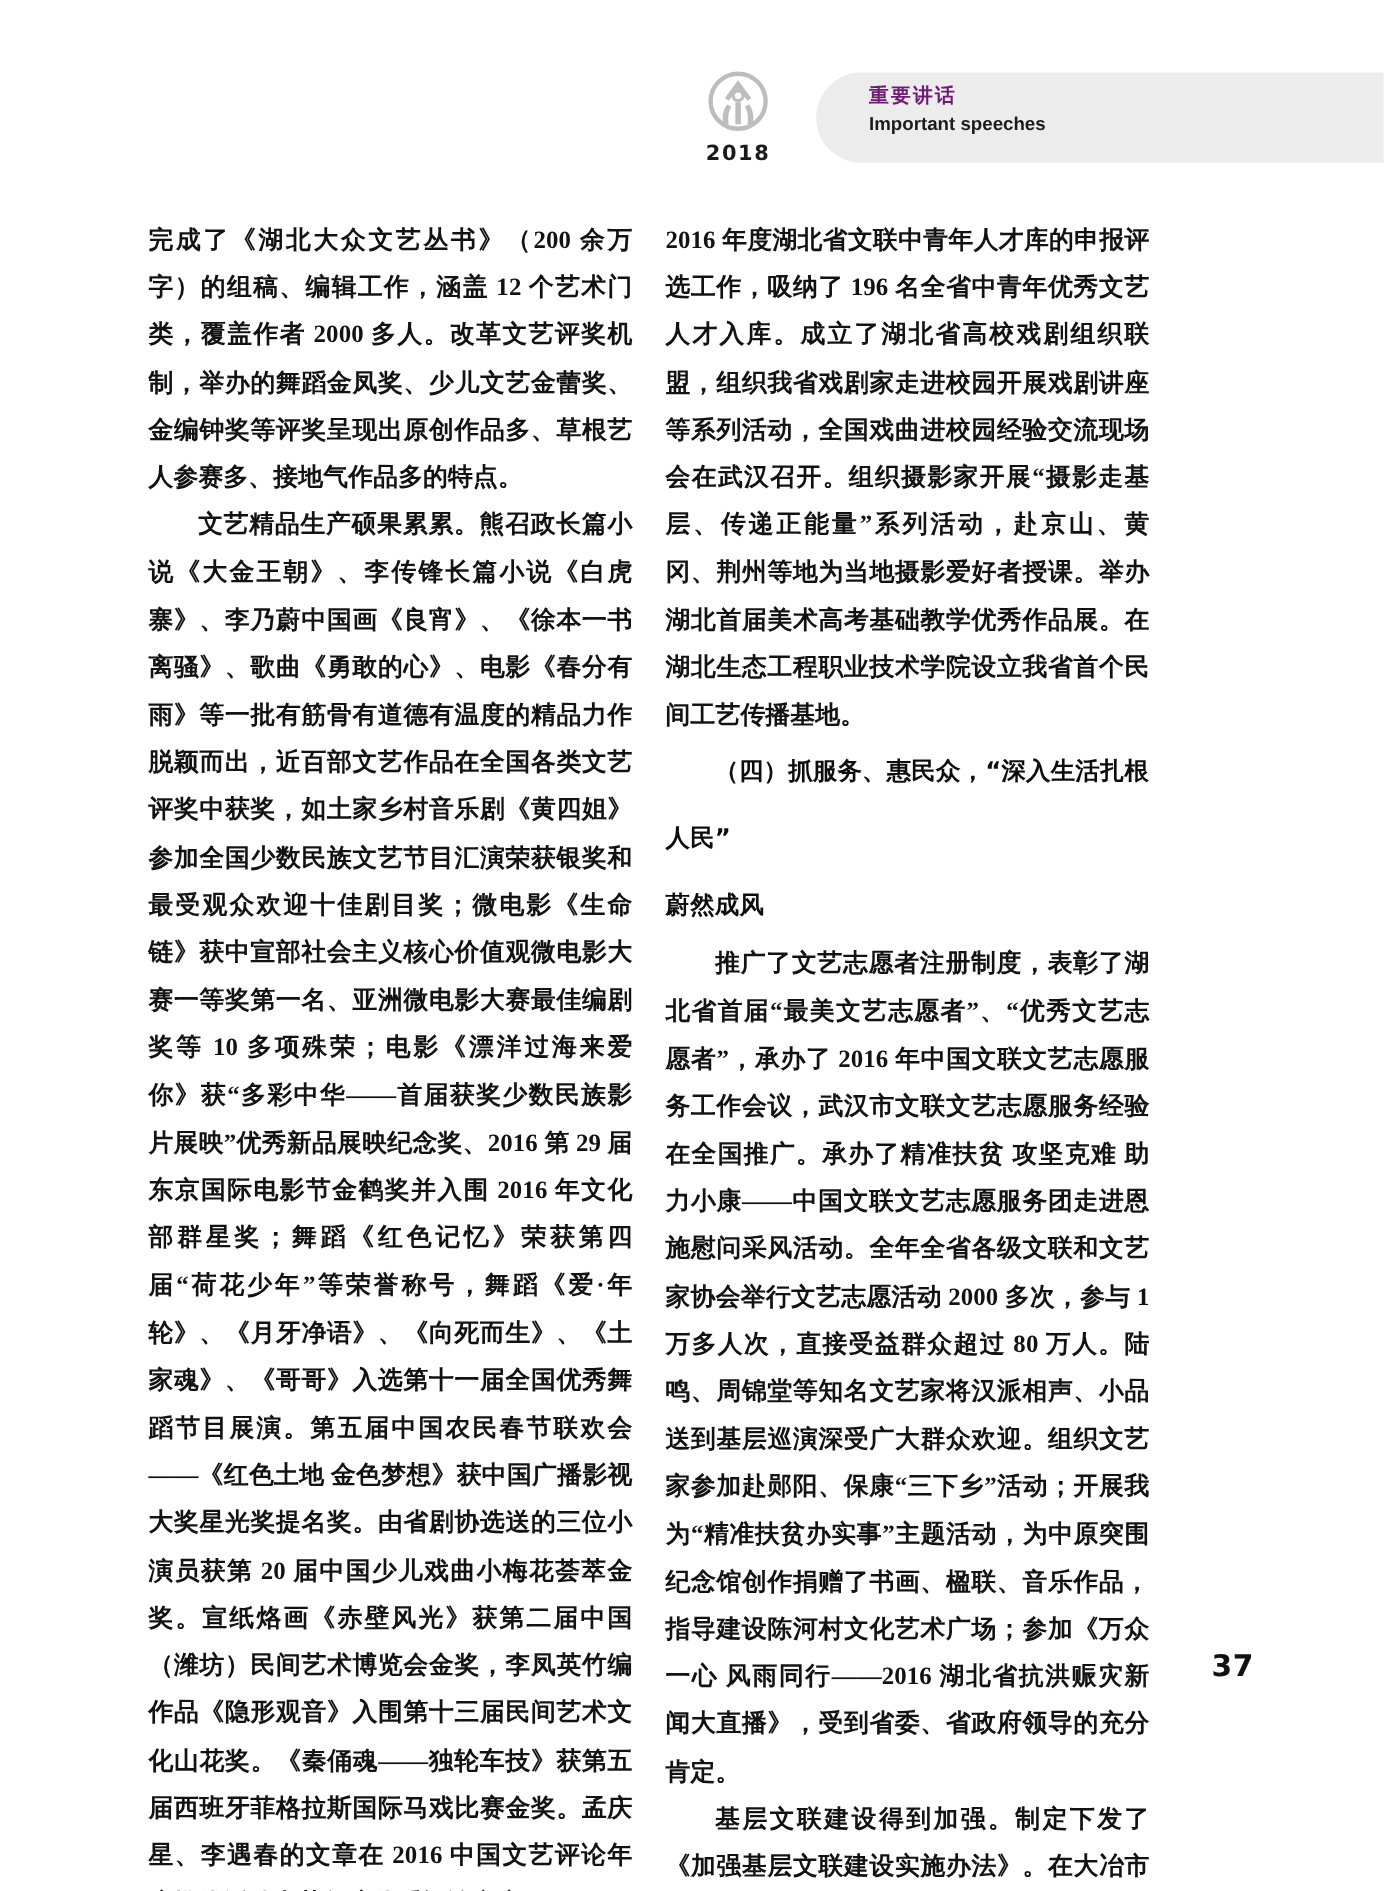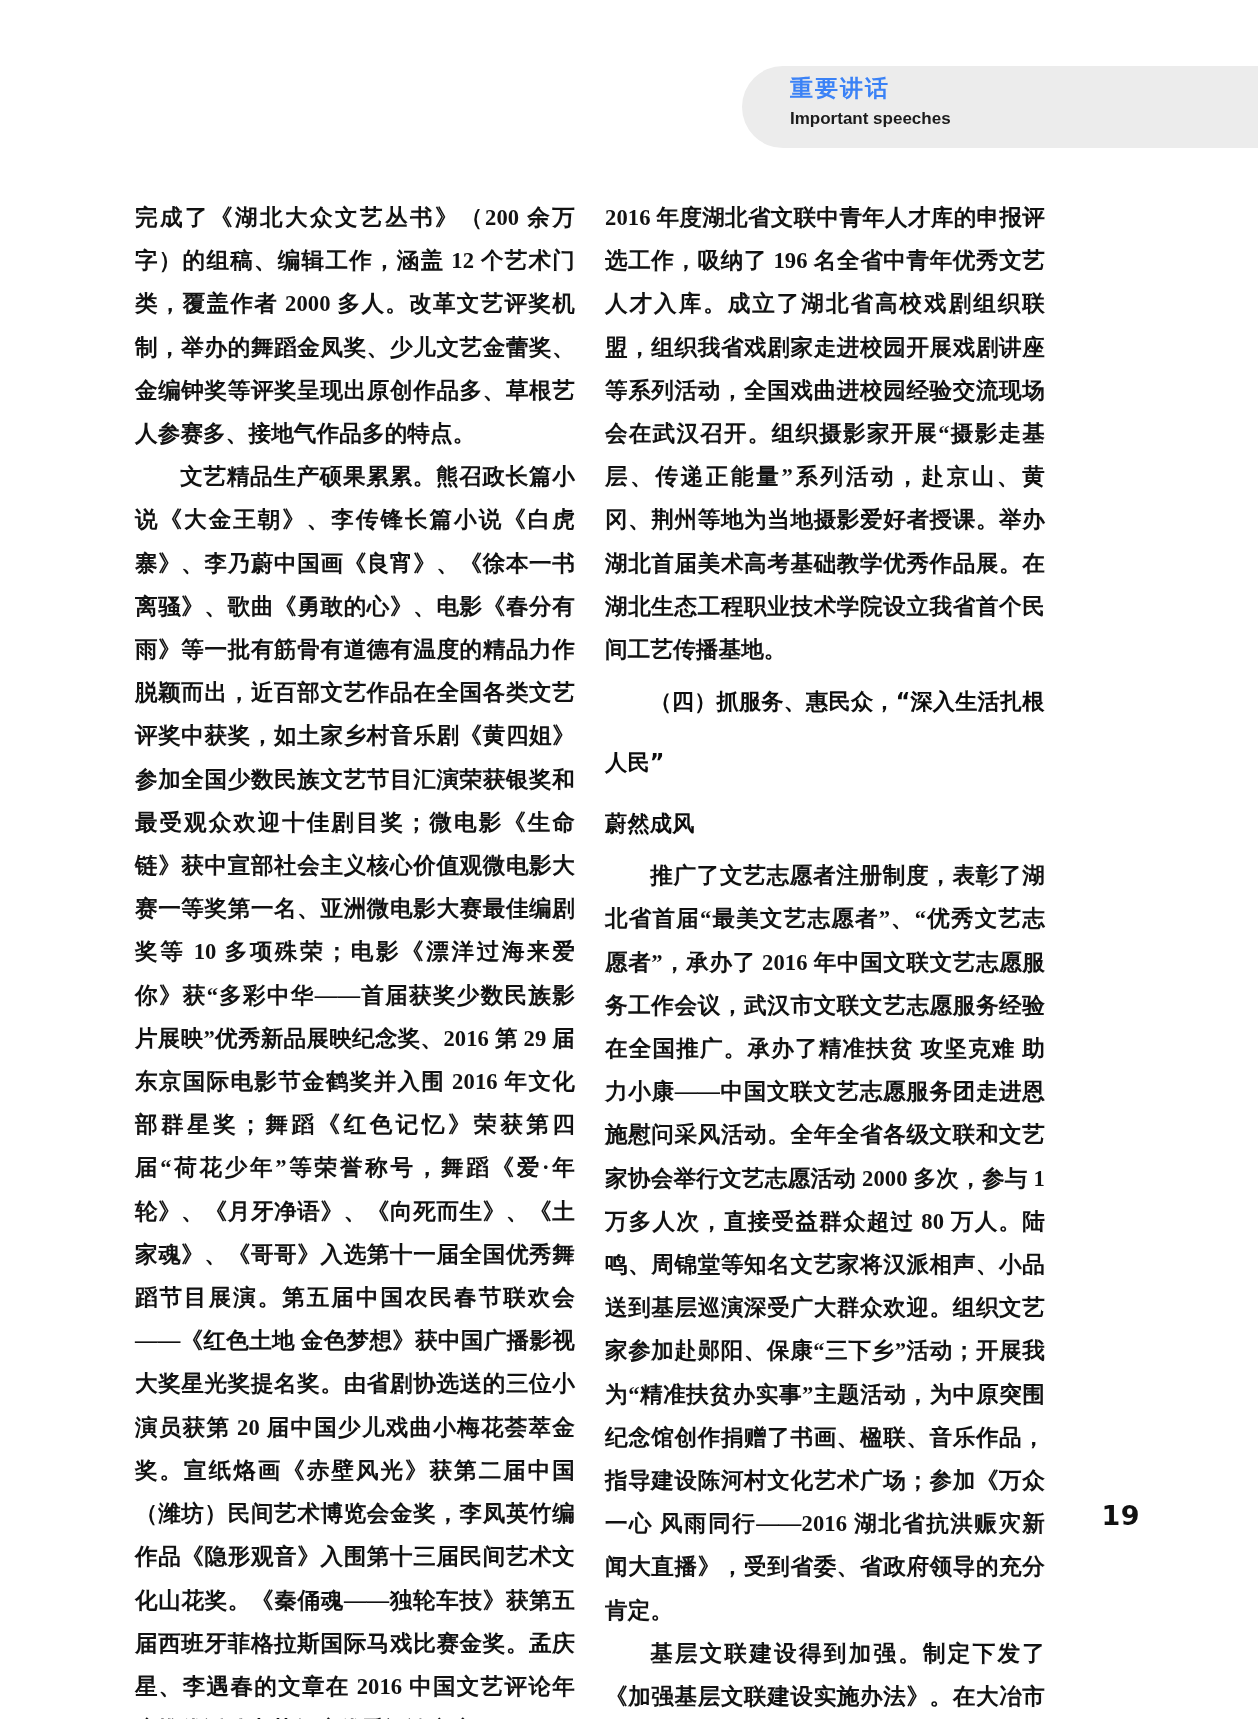--- a/index.html
+++ b/index.html
@@ -58,25 +58,25 @@
     font-size: 19px;
     letter-spacing: 1.5px;
     color: #1a1a1a;
   }
   .header-titles {
     position: absolute;
     left: 790px;
     top: 16px;
   }
   .header-title-cn {
-    font-family: Liberation Mono, monospace;
+    font-family: Liberation Sans, sans-serif;
     font-weight: bold;
-    font-size: 23px;
+    font-size: 18px;
     letter-spacing: 2px;
-    color: #3b82f6;
+    color: #701a75;
     line-height: 1.25;
   }
   .header-title-en {
     font-family: Liberation Sans, sans-serif;
     font-weight: bold;
     font-size: 17px;
     letter-spacing: 0px;
     color: #1b1b1b;
     margin-top: 4px;
   }
@@ -139,20 +139,31 @@
 </style>
 </head>
 <body>
 
 <div class="page">
 
   <div class="header">
 
     <div class="header-band"></div>
 
+    <div class="logo-wrap">
+      <svg class="logo-mark" viewBox="0 0 64 64">
+        <circle cx="32" cy="30" r="25" fill="none" stroke="#bdbdbd" stroke-width="4"></circle>
+        <path d="M32 11 L20 27 L23.5 29.5 L32 18.5 L40.5 29.5 L44 27 Z" fill="#bdbdbd"></path>
+        <circle cx="32" cy="25" r="4.5" fill="none" stroke="#bdbdbd" stroke-width="3"></circle>
+        <path d="M29.5 31 L29.5 51 L34.5 51 L34.5 31 Z" fill="#bdbdbd"></path>
+        <path d="M22 33 C18 38 17.5 45 18.5 51 L23.5 51 C22.5 45 23 39 26 35 Z" fill="#bdbdbd"></path>
+        <path d="M42 33 C46 38 46.5 45 45.5 51 L40.5 51 C41.5 45 41 39 38 35 Z" fill="#bdbdbd"></path>
+      </svg>
+      <div class="logo-year">2018</div>
+    </div>
 
     <div class="header-titles">
       <div class="header-title-cn">重要讲话</div>
       <div class="header-title-en">Important speeches</div>
     </div>
   </div>
 
   <div class="columns">
     <div class="col col-left" id="col-left">
         <p class="para">完成了《湖北大众文艺丛书》（200 余万字）的组稿、编辑工作，涵盖 12 个艺术门类，覆盖作者 2000 多人。改革文艺评奖机制，举办的舞蹈金凤奖、少儿文艺金蕾奖、金编钟奖等评奖呈现出原创作品多、草根艺人参赛多、接地气作品多的特点。</p>
@@ -160,15 +171,15 @@
       </div>
     <div class="col col-right" id="col-right">
         <p class="para">2016 年度湖北省文联中青年人才库的申报评选工作，吸纳了 196 名全省中青年优秀文艺人才入库。成立了湖北省高校戏剧组织联盟，组织我省戏剧家走进校园开展戏剧讲座等系列活动，全国戏曲进校园经验交流现场会在武汉召开。组织摄影家开展“摄影走基层、传递正能量”系列活动，赴京山、黄冈、荆州等地为当地摄影爱好者授课。举办湖北首届美术高考基础教学优秀作品展。在湖北生态工程职业技术学院设立我省首个民间工艺传播基地。</p>
         <h3 class="section-head">（四）抓服务、惠民众，“深入生活扎根人民”</h3>
         <h3 class="section-head cont">蔚然成风</h3>
         <p class="para indent">推广了文艺志愿者注册制度，表彰了湖北省首届“最美文艺志愿者”、“优秀文艺志愿者”，承办了 2016 年中国文联文艺志愿服务工作会议，武汉市文联文艺志愿服务经验在全国推广。承办了精准扶贫 攻坚克难 助力小康——中国文联文艺志愿服务团走进恩施慰问采风活动。全年全省各级文联和文艺家协会举行文艺志愿活动 2000 多次，参与 1 万多人次，直接受益群众超过 80 万人。陆鸣、周锦堂等知名文艺家将汉派相声、小品送到基层巡演深受广大群众欢迎。组织文艺家参加赴郧阳、保康“三下乡”活动；开展我为“精准扶贫办实事”主题活动，为中原突围纪念馆创作捐赠了书画、楹联、音乐作品，指导建设陈河村文化艺术广场；参加《万众一心 风雨同行——2016 湖北省抗洪赈灾新闻大直播》，受到省委、省政府领导的充分肯定。</p>
         <p class="para indent">基层文联建设得到加强。制定下发了《加强基层文联建设实施办法》。在大冶市召开了全省基层文艺工作经验交流会，推广大冶市文联实现乡镇文联全覆盖及“六有”的工作经验。启动了“一县一品”文化品牌宣传推广工作，与广电总台教育频道联合拍摄文化品牌电视专题片《文化支点 湖北力量》并在教育频道播出，与湖北画报社编辑出版</p>
       </div>
   </div>
 
-  <div class="page-number">19</div>
+  <div class="page-number">37</div>
 
 </div>
 
 </body></html>

